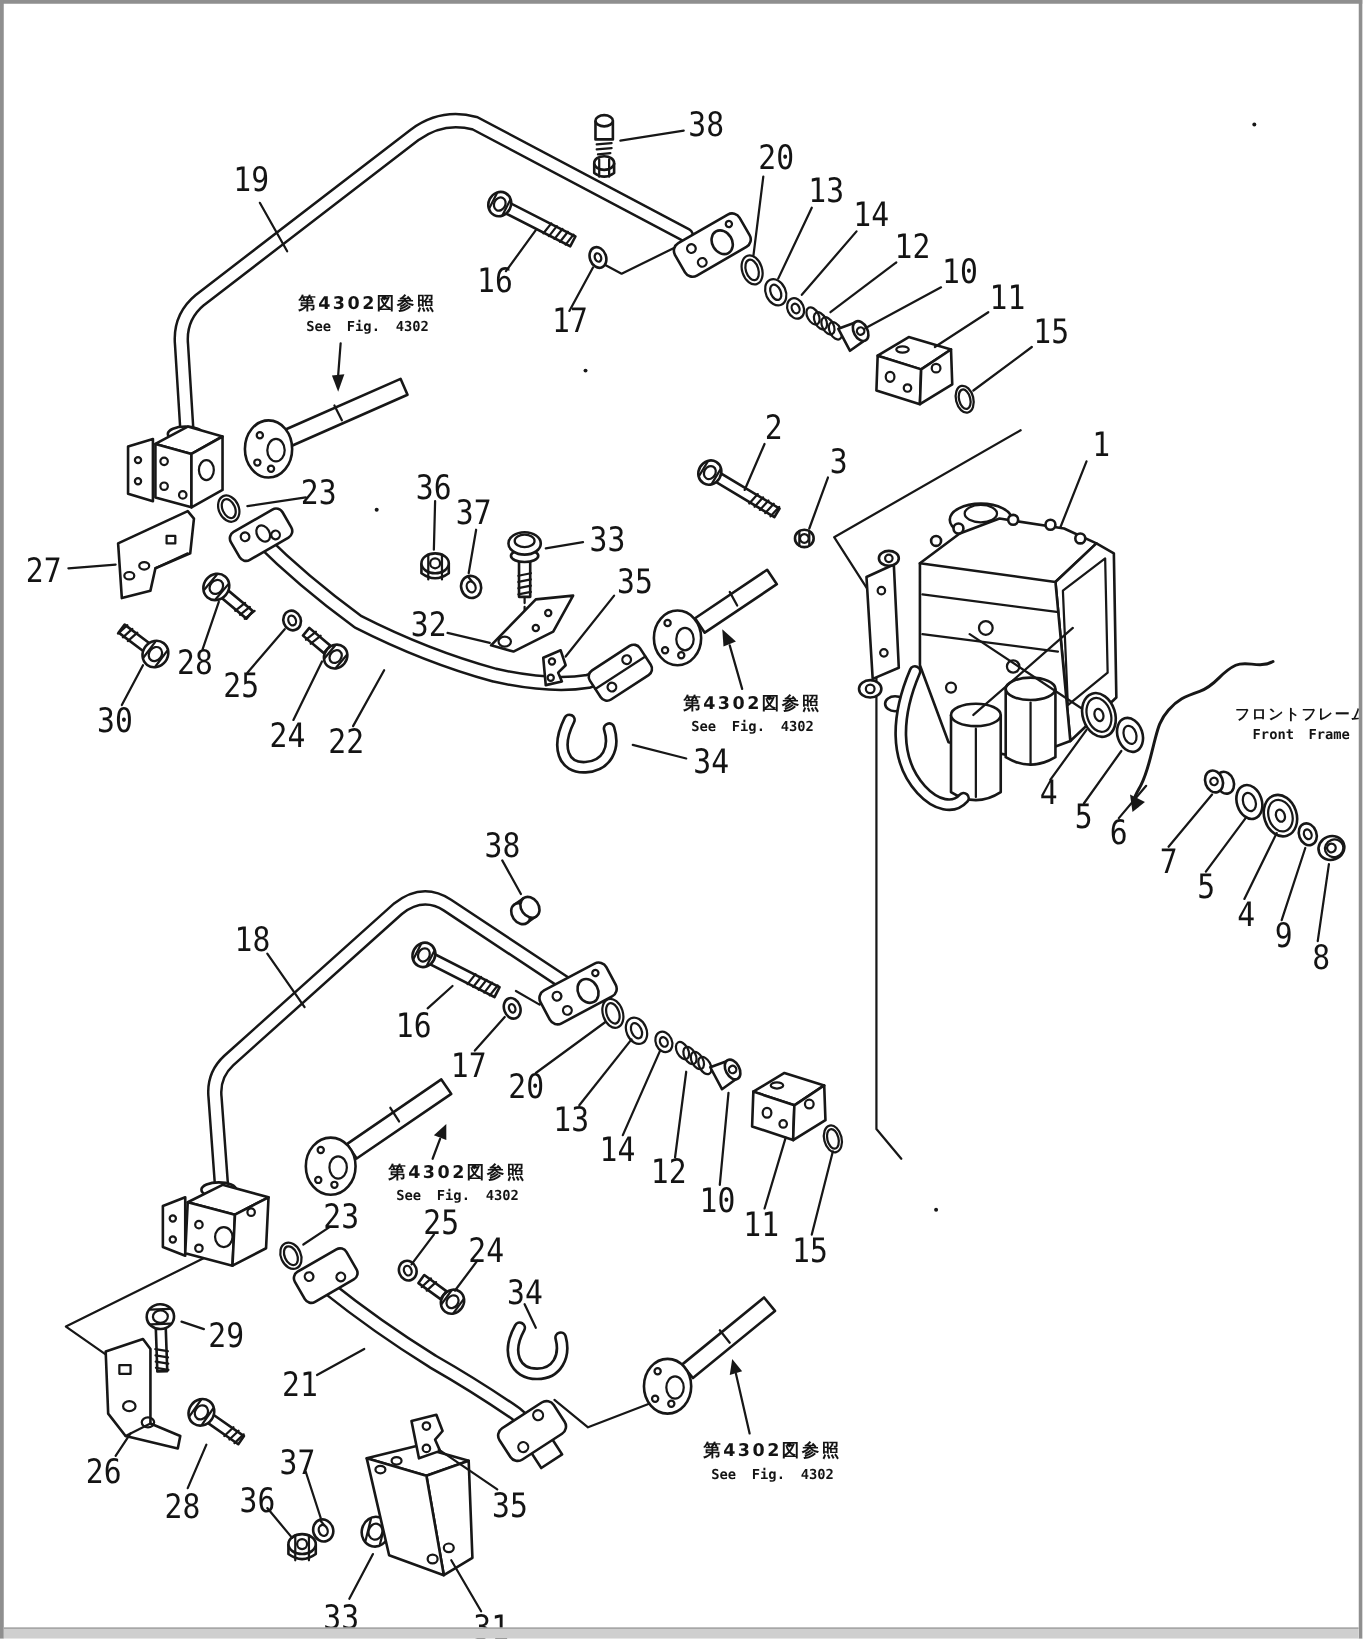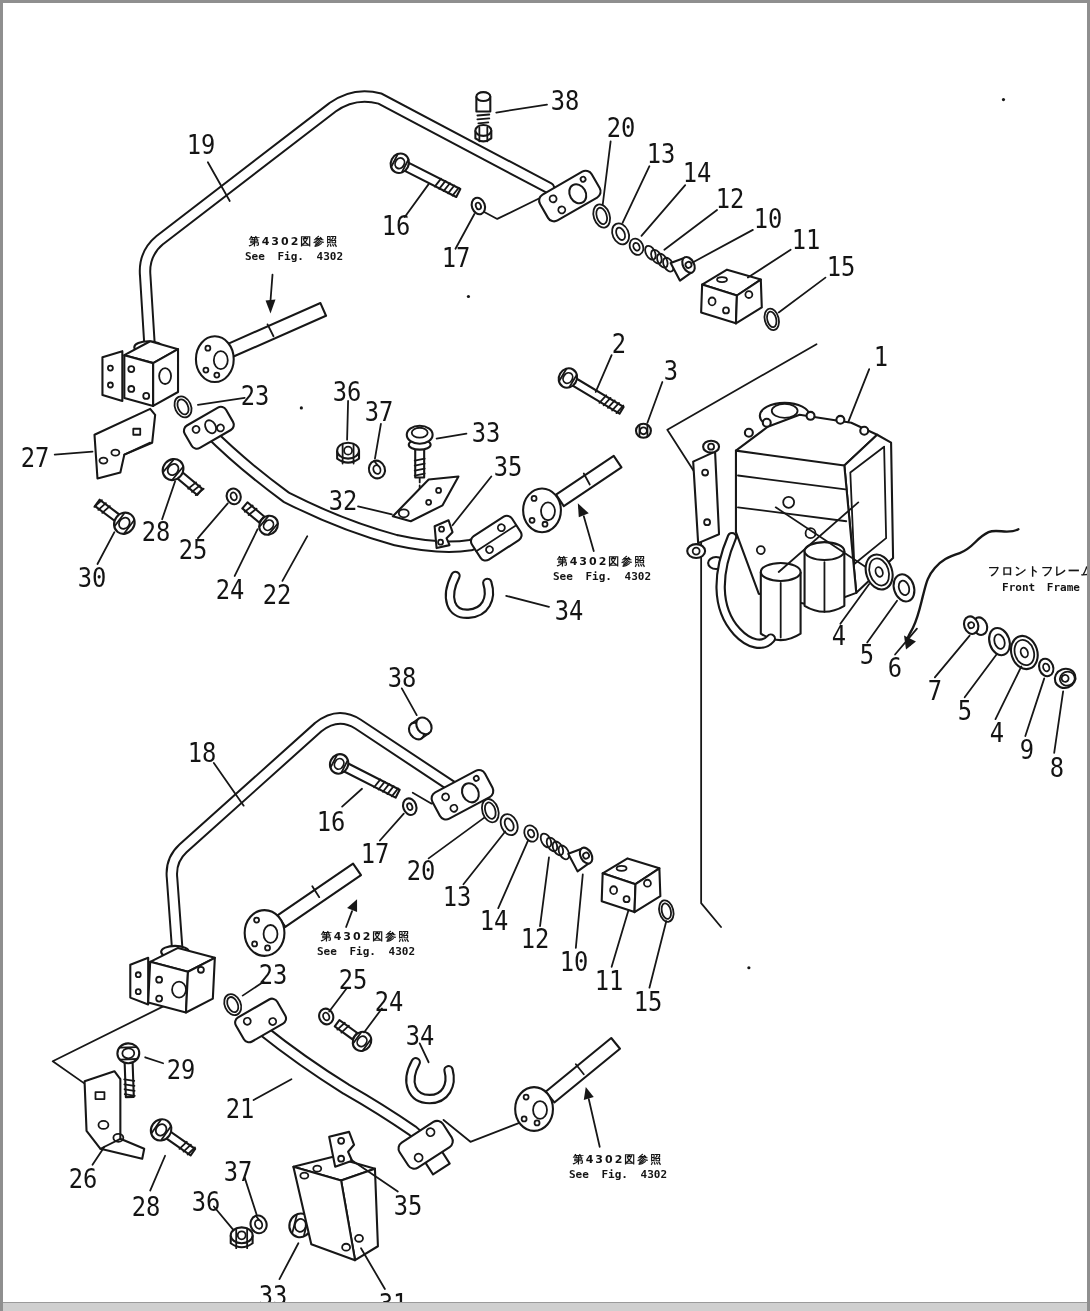--- a/index.html
+++ b/index.html
@@ -11,21 +11,21 @@
   }
   svg.art{position:absolute;left:0;top:0;width:100%;height:100%;}
   .callout{
     position:absolute;transform:translate(-50%,-50%) scaleX(.88);
     font-size:27px;color:#141414;white-space:nowrap;letter-spacing:0px;
   }
   .note{
     position:absolute;transform:translateX(-50%);
     text-align:center;color:#141414;font-weight:bold;line-height:1.4;white-space:nowrap;
   }
-  .note .jp{display:block;font-size:11px;letter-spacing:2px;font-family:"DejaVu Sans",sans-serif;}
+  .note .jp{display:block;font-size:14px;letter-spacing:2px;font-family:"DejaVu Sans",sans-serif;}
   .note .en{display:block;font-size:11px;word-spacing:6px;}
   .annot .jp{font-size:12px;letter-spacing:1px;}
   .annot .en{word-spacing:5px;}
   .bottom-bar{
     position:absolute;left:0;right:0;bottom:0;height:8px;
     background:#cfcfcf;border-top:1px solid #9a9a9a;
   }
 </style>
 </head>
 <body>

